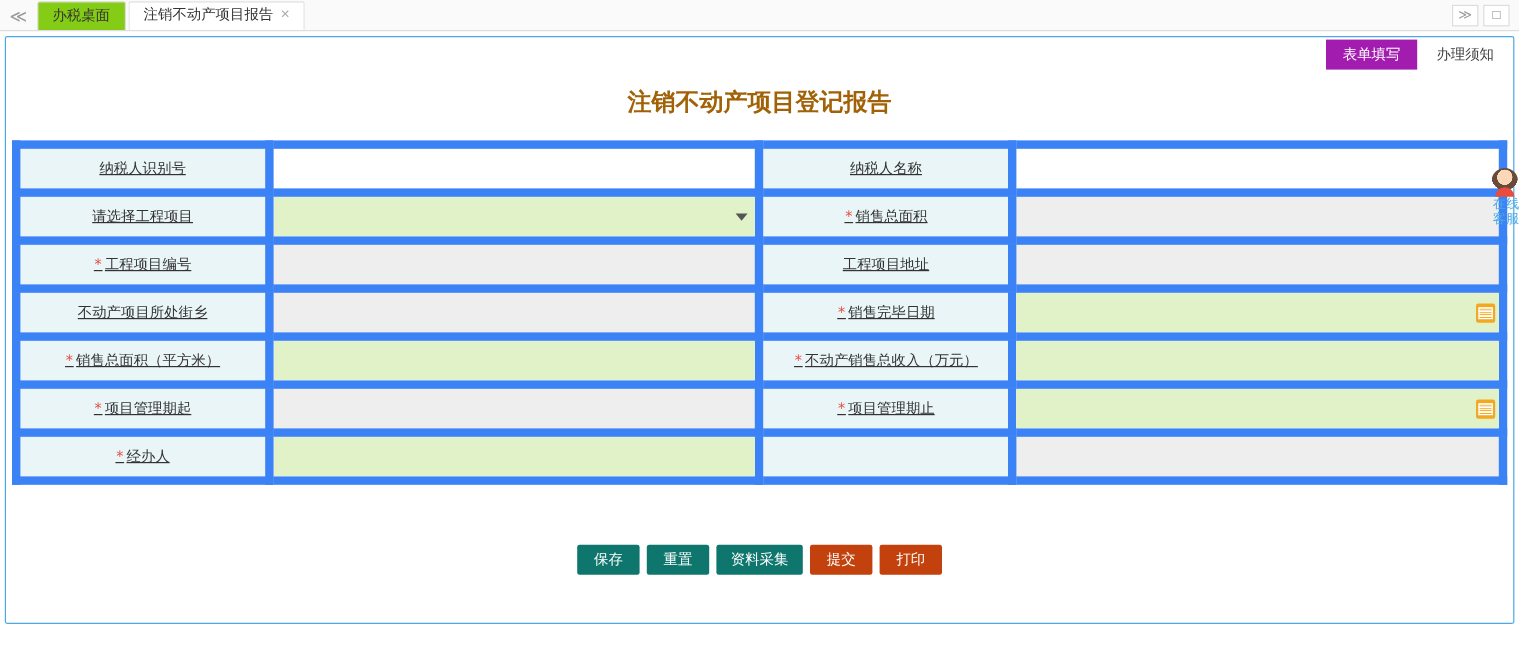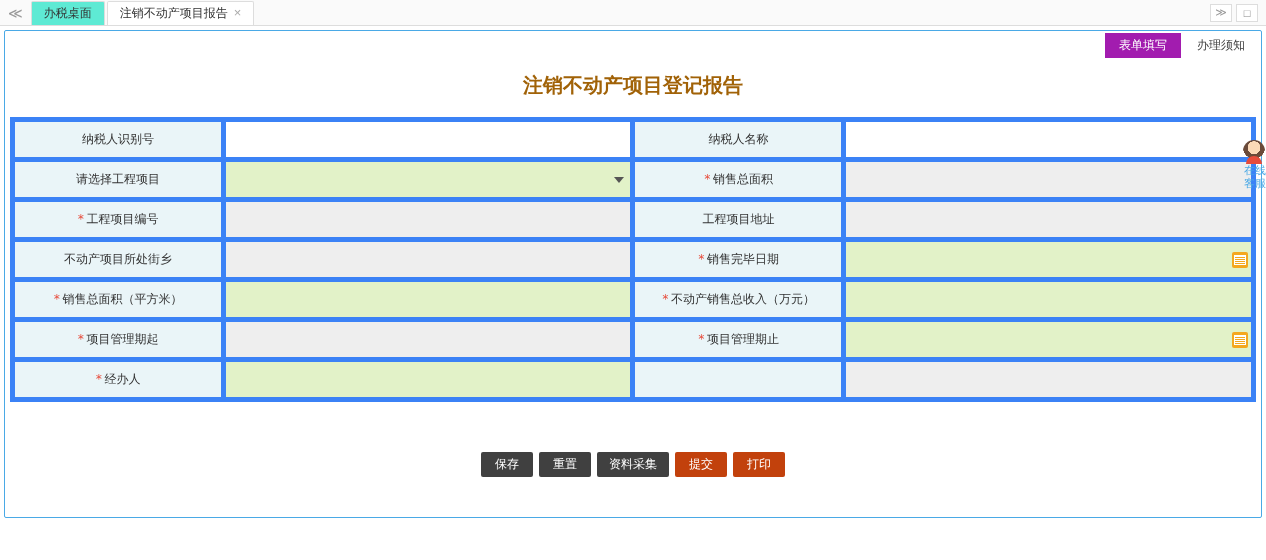--- a/index.html
+++ b/index.html
@@ -1,49 +1,49 @@
 <!DOCTYPE html>
 <html><head>
   <meta charset="utf-8">
   <style>
     * { box-sizing: border-box; margin: 0; padding: 0; }
     body { font-family: "Microsoft YaHei", Arial, sans-serif; font-size: 12px; background: #fff; color: #333; }
     
     .tab-bar { display: flex; align-items: center; height: 26px; border-bottom: 1px solid #ddd; background: #fafafa; position: relative; }
     .tab-bar-left { display: flex; align-items: center; height: 100%; }
     .chevrons { padding: 0 8px; color: #999; font-size: 14px; cursor: pointer; }
-    .tab { padding: 0 12px; height: 24px; line-height: 24px; border: 1px solid #ddd; border-bottom: none; background: #5eead4; margin-right: 2px; cursor: pointer; display: flex; align-items: center; gap: 6px; border-radius: 2px 2px 0 0; }
-    .tab.active { background: #fff; }
+    .tab { padding: 0 12px; height: 24px; line-height: 24px; border: 1px solid #ddd; border-bottom: none; background: #84cc16; margin-right: 2px; cursor: pointer; display: flex; align-items: center; gap: 6px; border-radius: 2px 2px 0 0; }
+    .tab.active { background: #fff; font-family: Liberation Mono, monospace; }
     .tab-close { color: #aaa; cursor: pointer; font-size: 13px; }
     .tab-bar-right { margin-left: auto; display: flex; align-items: center; gap: 4px; padding-right: 8px; }
     .win-btn { width: 22px; height: 18px; display: flex; align-items: center; justify-content: center; cursor: pointer; color: #888; border: 1px solid #ddd; background: #fff; font-size: 11px; }
     
     .content-wrap { padding: 4px; }
     .content-border { border: 1px solid #4aa9e6; border-radius: 2px; position: relative; background: #fff; padding-bottom: 40px; }
     
     .toolbar { display: flex; justify-content: flex-end; padding: 2px 2px 0 0; }
     .tool-btn { padding: 4px 14px; font-size: 12px; color: #fff; background: #a21caf; border: none; cursor: pointer; margin-left: 2px; }
     .tool-btn.inactive { background: #fff; color: #404040; }
     
     .form-title { text-align: center; font-size: 20px; font-weight: bold; color: #a16207; padding: 14px 0 18px 0; }
     
     .form-table { width: calc(100% - 10px); margin: 0 5px; border-collapse: collapse; }
-    .form-table td { border: 5px solid #3b82f6; height: 40px; padding: 0; vertical-align: middle; }
+    .form-table td { border: 7px solid #3b82f6; height: 40px; padding: 0; vertical-align: middle; text-decoration: underline; }
     .label-cell { background: #eaf5f8; text-align: center; width: 17%; color: #333; }
     .value-cell { background: #eee; width: 33%; padding-left: 4px; }
     .value-cell.green { background: #e2f2c8; position: relative; }
     .value-cell.white { background: #fff; }
     .req { color: #e74c3c; font-family: monospace; margin-right: 2px; }
     .dropdown-caret { position: absolute; right: 6px; top: 50%; transform: translateY(-50%); width: 0; height: 0; border-left: 5px solid transparent; border-right: 5px solid transparent; border-top: 6px solid #555; cursor: pointer; }
     .cal-icon { position: absolute; right: 3px; top: 50%; transform: translateY(-50%); width: 16px; height: 16px; background: #f4a820; border-radius: 2px; cursor: pointer; display: flex; align-items: center; justify-content: center; color: #fff; font-size: 9px; }
     .cal-icon::before { content: ""; display: block; width: 10px; height: 8px; background: repeating-linear-gradient(#fff 0 1px, transparent 1px 2px), #f4a820; border: 1px solid #fff; }
     
     .button-row { display: flex; justify-content: center; gap: 6px; margin-top: 50px; }
     .action-btn { min-width: 52px; padding: 4px 12px; border: none; font-size: 12px; color: #fff; cursor: pointer; border-radius: 2px; }
-    .action-btn.primary { background: #404040; }
+    .action-btn.primary { background: #0f766e; }
     .action-btn.disabled { background: #c2410c; cursor: not-allowed; }
     
     .side-help { position: fixed; right: 0; top: 140px; width: 24px; text-align: center; cursor: pointer; }
     .avatar { width: 22px; height: 22px; border-radius: 50%; background: radial-gradient(circle at 50% 35%, #fbd9b8 35%, #6a4a3a 36% 60%, transparent 61%); margin: 0 auto 2px; position: relative; }
     .avatar::after { content: ""; position: absolute; bottom: -2px; left: 3px; width: 16px; height: 8px; background: #e74c3c; border-radius: 8px 8px 0 0; }
     .side-text { font-size: 11px; color: #4aa9e6; line-height: 1.2; writing-mode: horizontal-tb; text-align: right; }
   </style>
 </head>
 <body>
 

